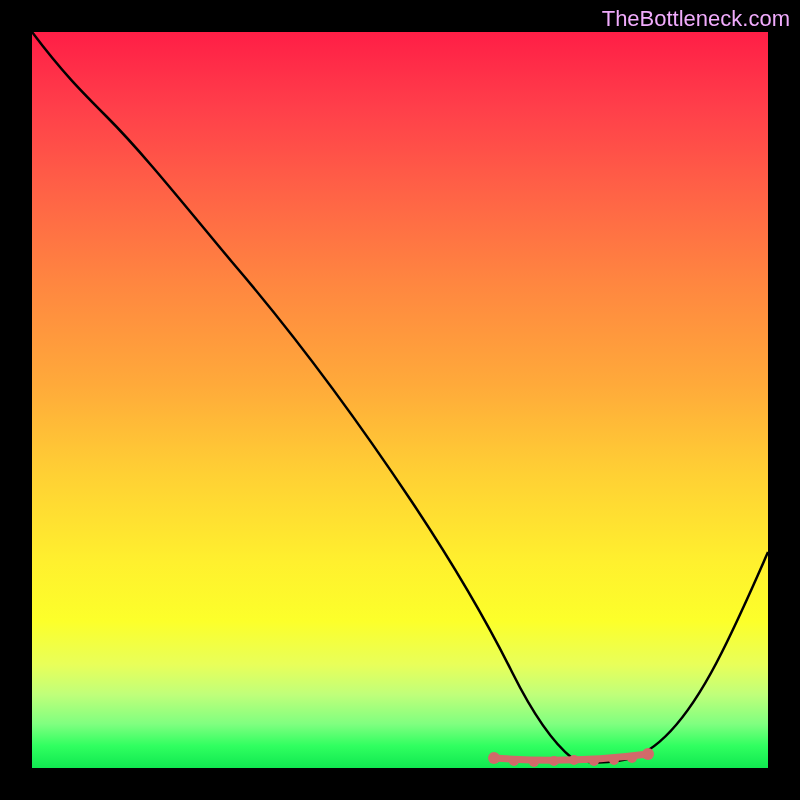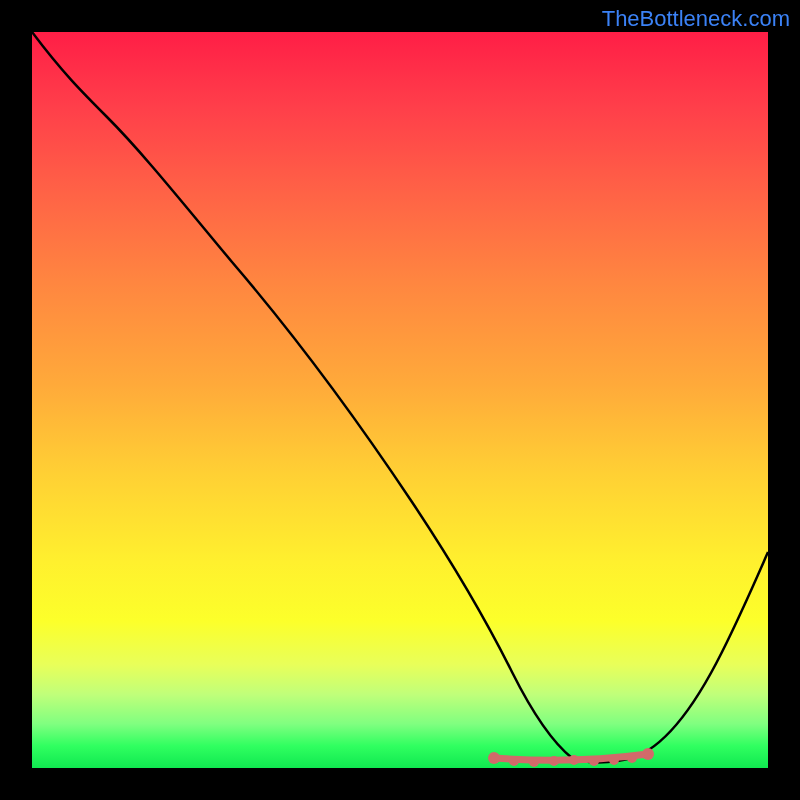--- a/index.html
+++ b/index.html
@@ -7,21 +7,21 @@
     width: 800px;
     height: 800px;
     background: #000000;
     position: relative;
     font-family: Arial, sans-serif;
   }
   .watermark {
     position: absolute;
     top: 6px;
     right: 10px;
-    color: #3b82f6;
+    color: #f0abfc;
     font-size: 22px;
     font-weight: 500;
     z-index: 10;
   }
   .plot-area {
     position: absolute;
     left: 32px;
     top: 32px;
     width: 736px;
     height: 736px;

